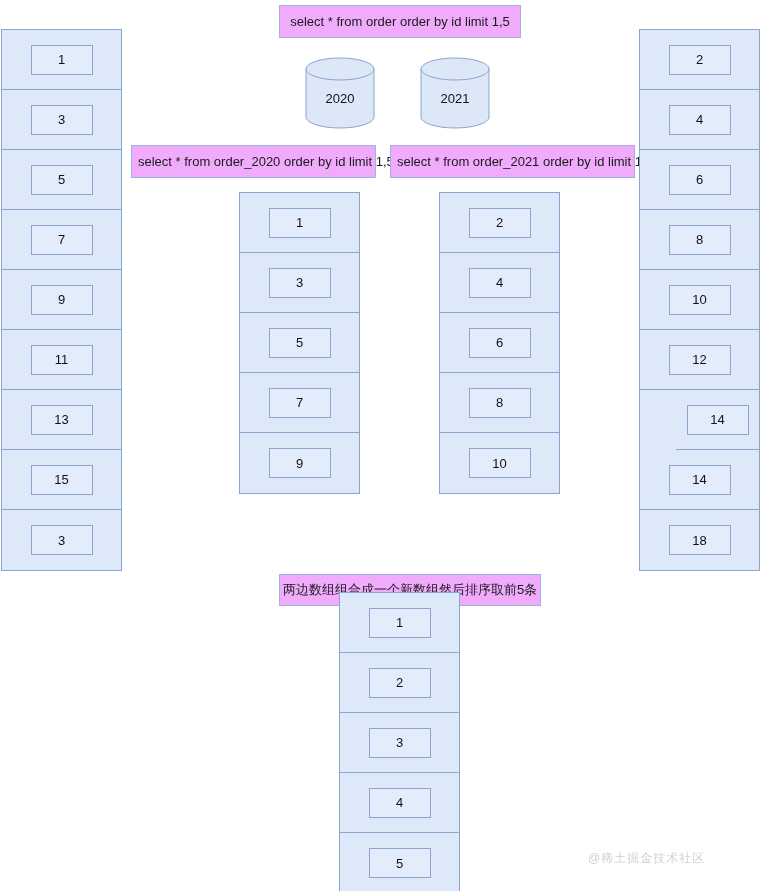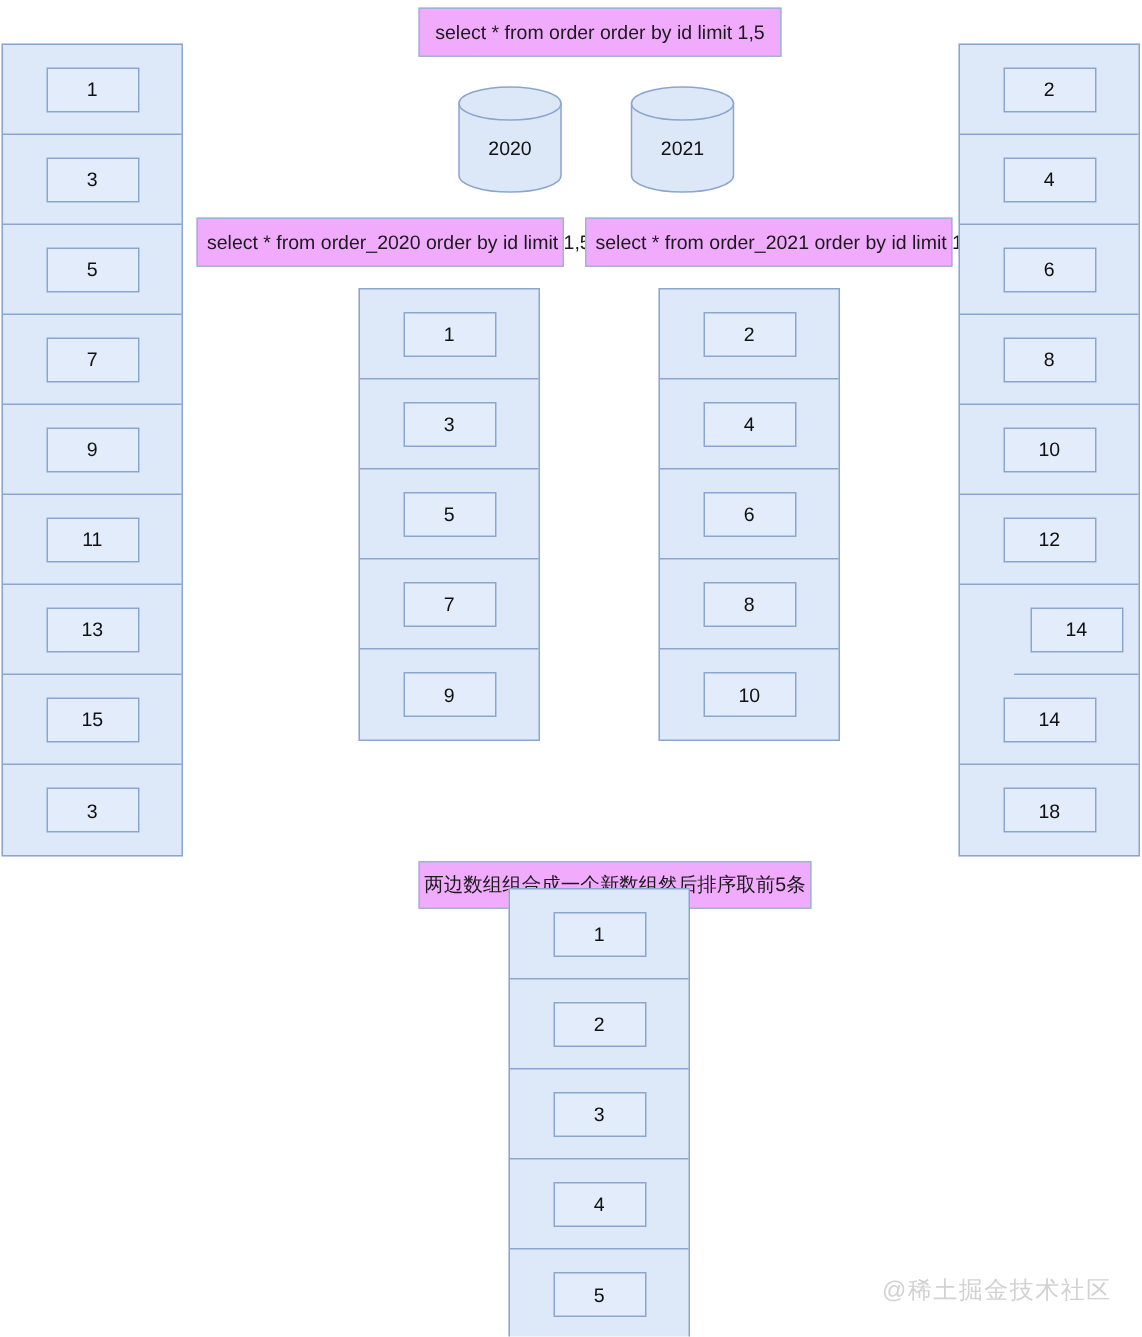--- a/index.html
+++ b/index.html
@@ -81,21 +81,21 @@
     width: 100%;
     text-align: center;
     font-size: 13px;
     color: #111111;
   }
 
   
   .watermark {
     position: absolute;
     color: #d2d2d2;
-    font-size: 16px;
+    font-size: 12px;
     white-space: nowrap;
     letter-spacing: 1px;
     user-select: none;
   }
 </style>
 </head>
 <body>
 
 <div class="stage">
 

